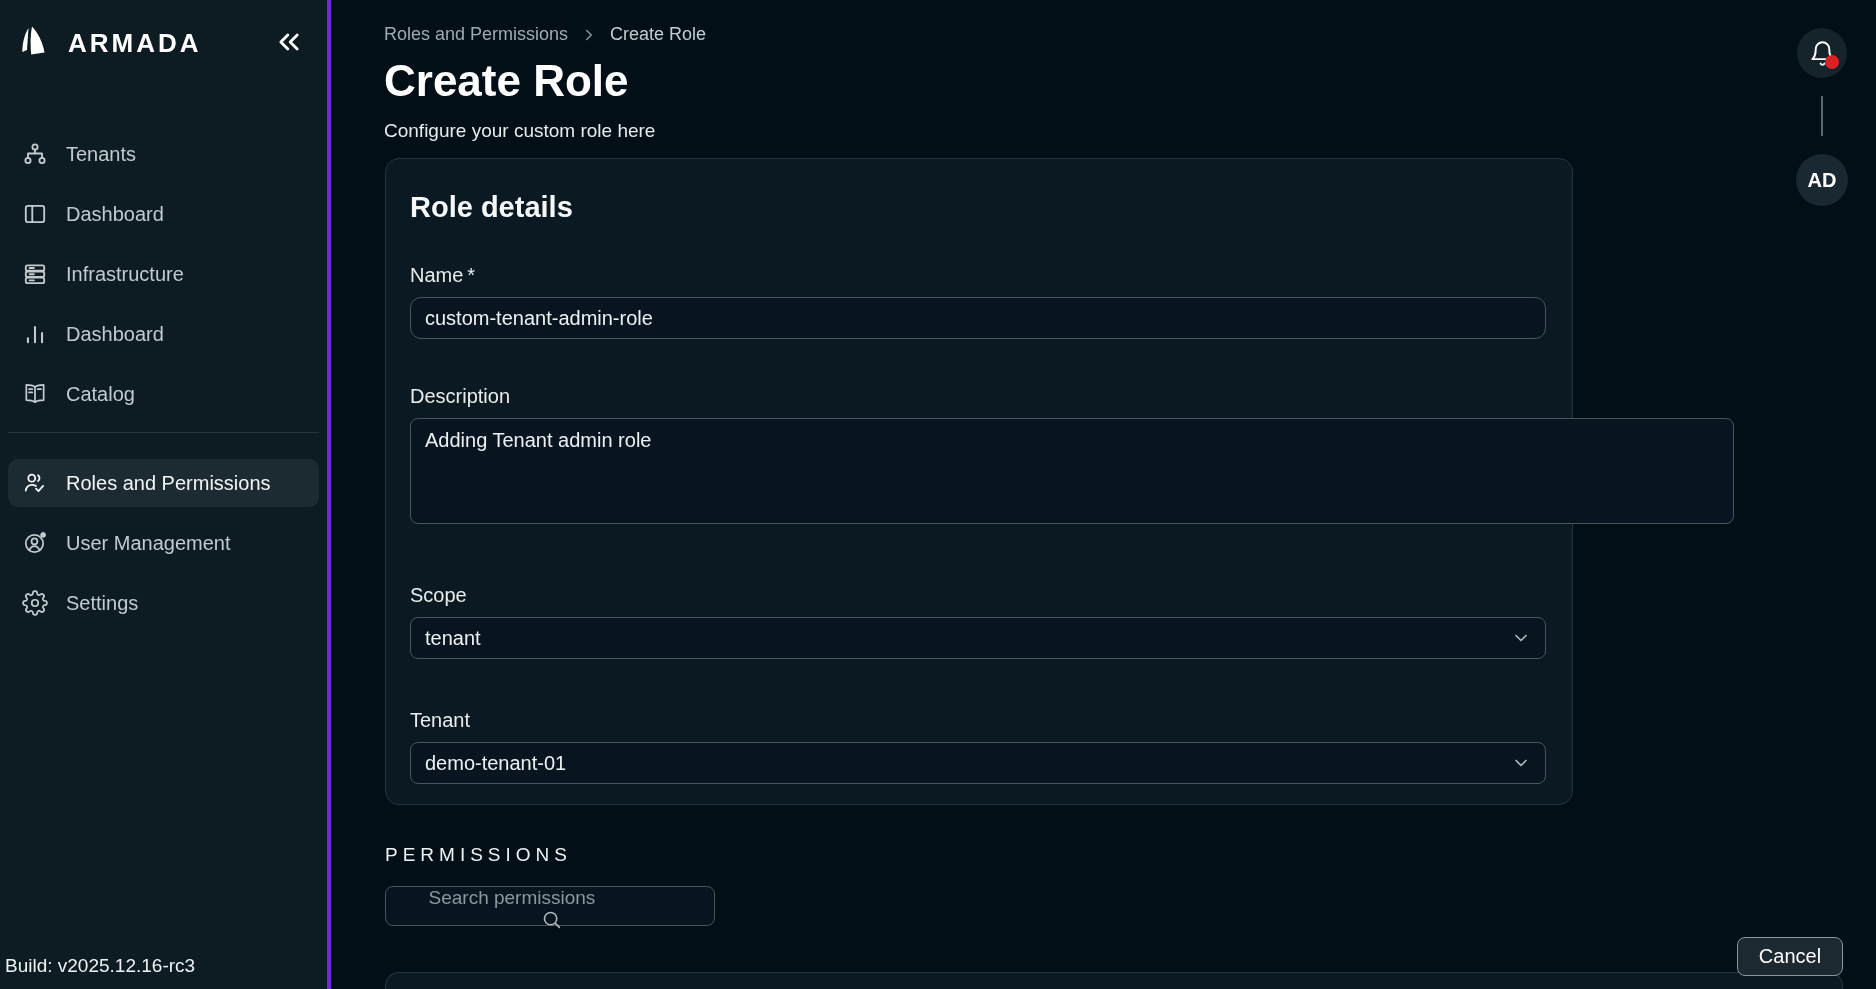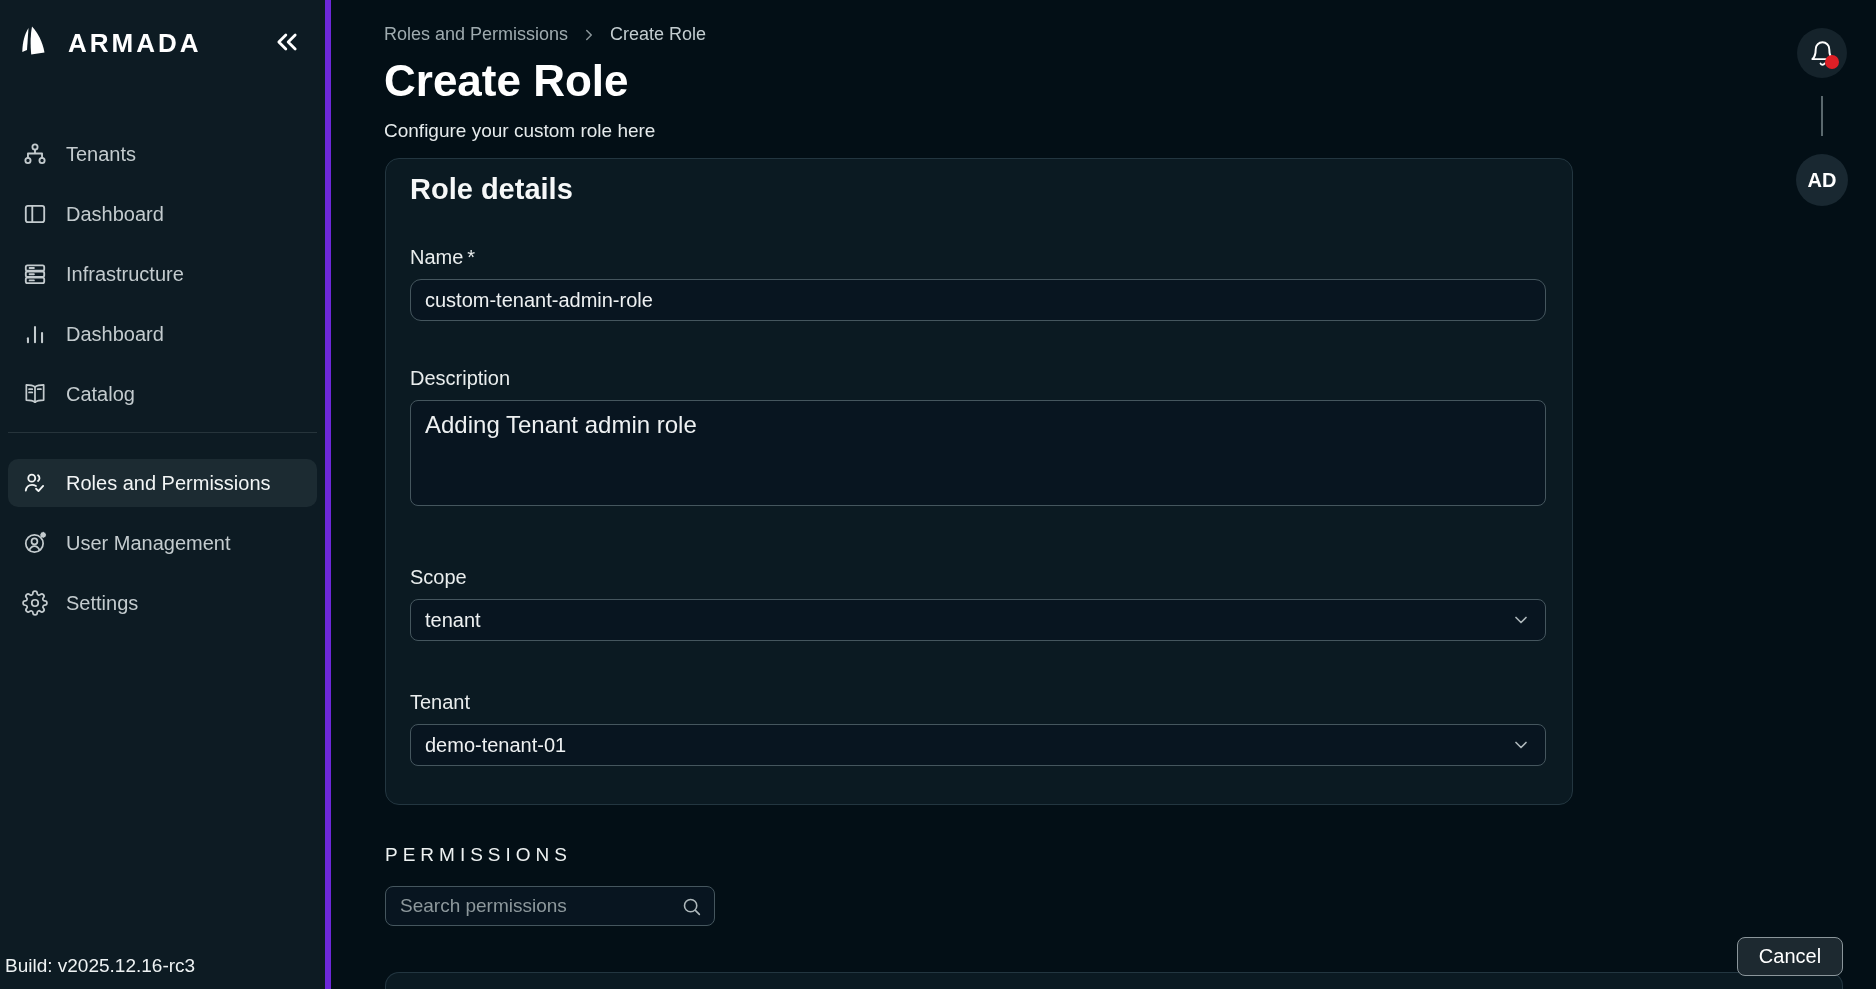--- a/index.html
+++ b/index.html
@@ -6,21 +6,21 @@
   html,body { width:1876px; height:989px; overflow:hidden; }
   body {
     background:#030f16;
     font-family:"Liberation Sans", sans-serif;
     color:#f1f4f5;
     position:relative;
   }
   
   .sidebar {
     position:absolute; left:0; top:0; bottom:0; width:331px;
-    background:#0d1b23; border-right:6px solid #6d28d9;
+    background:#0d1b23; border-right:4px solid #6d28d9;
   }
   .logo-row {
     display:flex; align-items:center; height:86px; padding:0 18px; position:relative;
   }
   .logo-mark { width:40px; height:36px; margin-right:10px; flex:0 0 auto; }
   .brand-text { font-size:26px; font-weight:bold; letter-spacing:3px; color:#ffffff; }
   .collapse-btn {
     position:absolute; right:22px; top:26px; width:32px; height:32px;
     display:flex; align-items:center; justify-content:center; cursor:pointer; color:#ffffff;
   }
@@ -63,53 +63,53 @@
   .page-title {
     position:absolute; left:53px; top:56px; font-size:44px; font-weight:bold; color:#ffffff;
   }
   .page-subtitle {
     position:absolute; left:53px; top:120px; font-size:19px; color:#e6ebec;
   }
   
   .card {
     position:absolute; left:54px; top:158px; width:1188px; height:647px;
     background:#0b1a22; border:1px solid #233640; border-radius:14px;
-    padding:8px 24px;
+    padding:26px 24px;
   }
   .card-title { font-size:29px; font-weight:bold; color:#f6f8f8; margin-top:6px; }
   .field-label { font-size:20px; color:#e9eded; margin-bottom:10px; }
   .req { color:#e9eded; margin-left:4px; }
   .group-name { margin-top:40px; }
   .group-desc { margin-top:46px; }
   .group-scope { margin-top:56px; }
   .group-tenant { margin-top:50px; }
   .text-input {
     width:1136px; height:42px; background:#081520; border:1px solid #45565e; border-radius:11px;
     color:#eef1f2; font-size:20px; font-family:"Liberation Sans", sans-serif;
     padding:0 14px; outline:none;
   }
   .textarea-input {
-    width:1136px; height:106px; background:#081520; border:1px solid #45565e; border-radius:8px;
-    color:#eef1f2; font-size:24px; font-family:"Liberation Sans", sans-serif;
+    width:1324px; height:106px; background:#081520; border:1px solid #45565e; border-radius:8px;
+    color:#eef1f2; font-size:20px; font-family:"Liberation Sans", sans-serif;
     padding:10px 14px; outline:none; resize:none;
   }
   .select-box {
     width:1136px; height:42px; background:#081520; border:1px solid #45565e; border-radius:8px;
     display:flex; align-items:center; justify-content:space-between;
     padding:0 14px; font-size:20px; color:#eef1f2; cursor:pointer;
   }
   .select-box .chev { display:flex; color:#aeb8bb; }
   
   .perm-heading {
     position:absolute; left:54px; top:844px; font-size:19px; letter-spacing:5px; color:#eef2f2;
   }
   .perm-search {
     position:absolute; left:54px; top:886px; width:330px; height:40px;
     background:#081520; border:1px solid #45565e; border-radius:8px;
-    display:flex; align-items:center; padding:0 12px 0 14px;
+    display:flex; align-items:center; padding:0 12px 0 14px;flex-direction:column;
   }
   .perm-search input {
     flex:1; background:transparent; border:none; outline:none;
     color:#eef1f2; font-size:19px; font-family:"Liberation Sans", sans-serif;
   }
   .perm-search input::placeholder { color:#8d989c; }
   .perm-search .sicon { display:flex; color:#aeb8bb; }
   .perm-card-top {
     position:absolute; left:54px; right:33px; top:972px; height:40px;
     background:#0b1a22; border:1px solid #233640; border-bottom:none;

